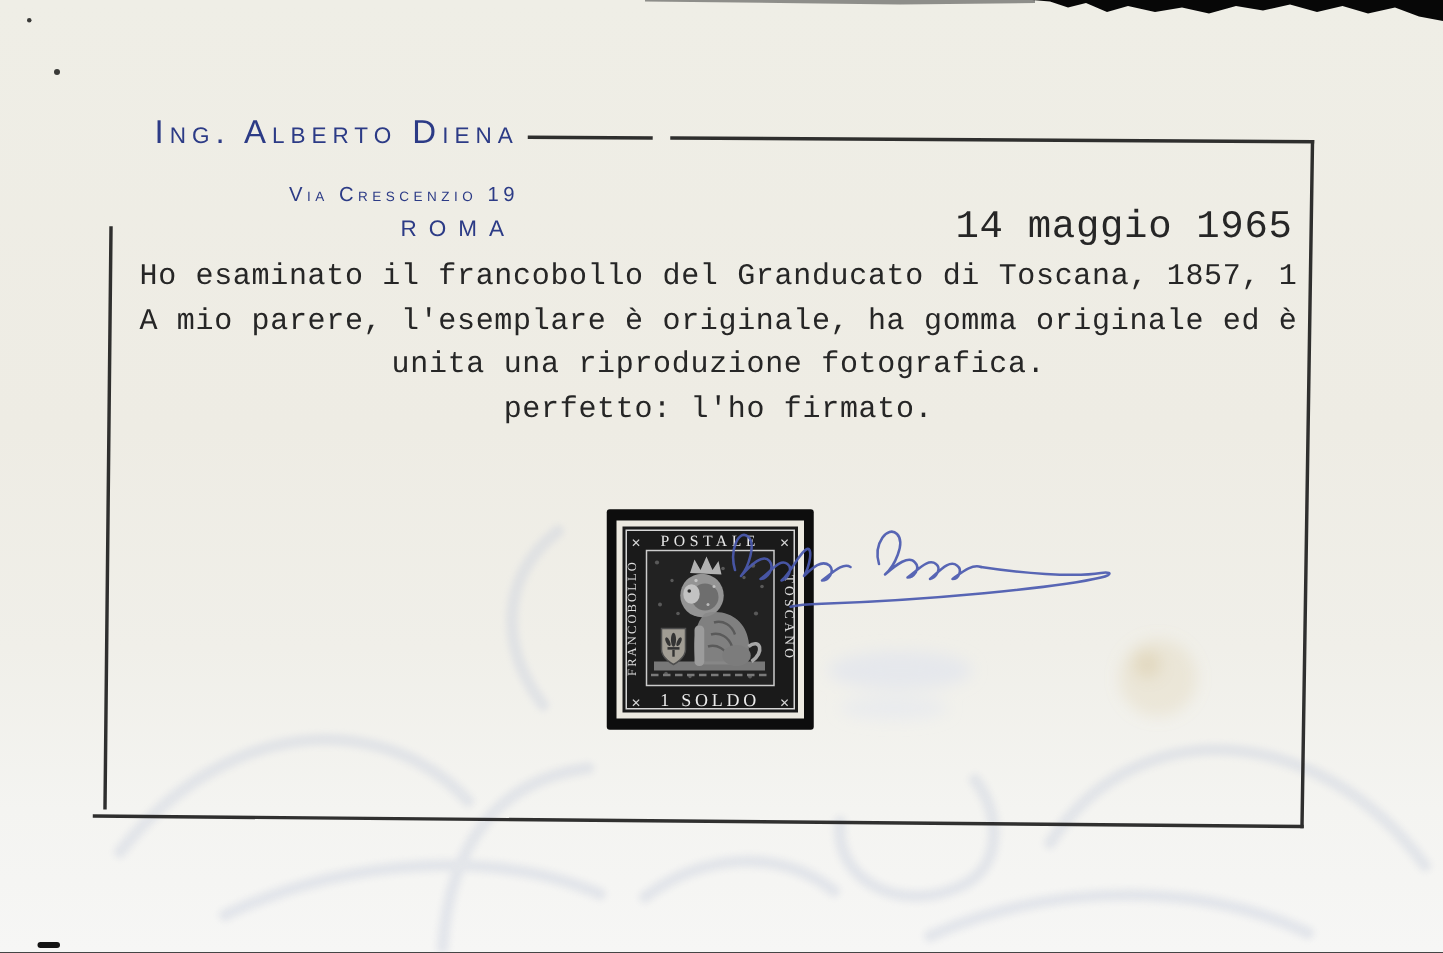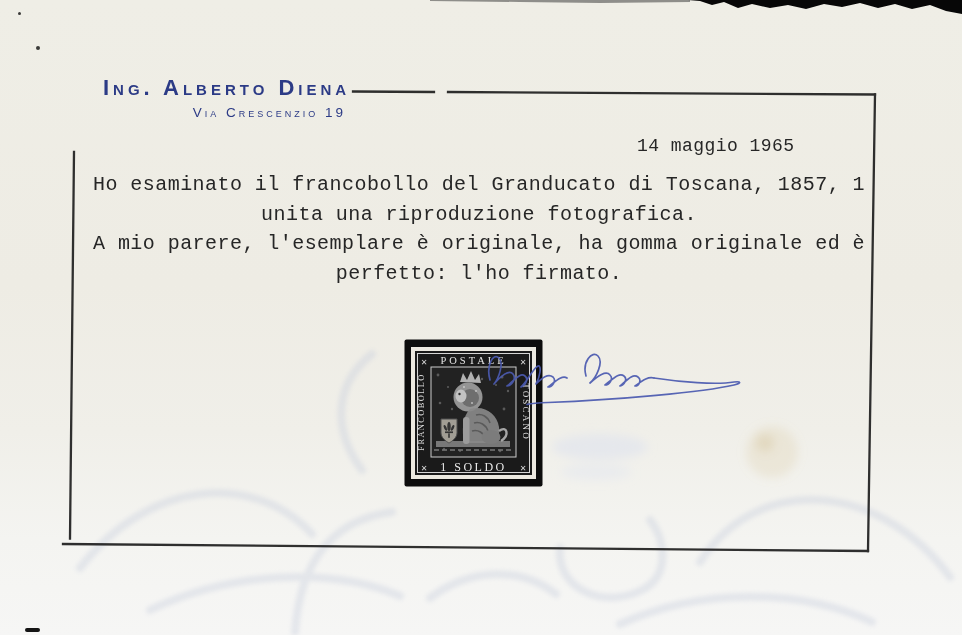--- a/index.html
+++ b/index.html
@@ -14,35 +14,35 @@
   }
   svg.layer{position:absolute;left:0;top:0;pointer-events:none;}
 
   
   .letterhead{
     position:absolute;left:103px;top:76px;width:243px;text-align:right;
     color:#2c3b86;
   }
   .lh-name{
     font-variant:small-caps;font-size:22px;letter-spacing:4px;line-height:24px;
-    white-space:nowrap;text-align:left;font-weight:700;
+    white-space:nowrap;text-align:left;font-weight:400;
   }
   .lh-address{
-    font-variant:small-caps;font-size:13.5px;letter-spacing:3px;margin-top:5px;
+    font-variant:small-caps;font-size:13.5px;letter-spacing:3px;margin-top:22px;
     white-space:nowrap;font-weight:500;
   }
   .lh-city{
     font-size:15px;letter-spacing:8px;margin-top:7px;text-transform:uppercase;
     white-space:nowrap;font-weight:500;padding-right:2px;
   }
 
   
   .date-line{
     position:absolute;left:637px;top:136px;
-    font-family:"Liberation Mono",monospace;font-size:18px;letter-spacing:0.45px;
+    font-family:"Liberation Mono",monospace;font-size:26px;letter-spacing:0.45px;
     color:#262626;white-space:pre;
   }
   .body-text{
     position:absolute;left:84px;top:170px;width:790px;
     font-family:"Liberation Mono",monospace;font-size:20px;letter-spacing:0.45px;
     color:#262626;line-height:29.5px;text-align:center;
   }
   .body-text div{white-space:pre;}
 
   
@@ -95,28 +95,29 @@
     <path d="M 448,92 L 875,94.5"></path>
     <path d="M 875,94.5 L 868,551"></path>
     <path d="M 868,551 L 63,544"></path>
     <path d="M 70,538.5 L 74,152"></path>
   </g>
 </svg>
 
 <div class="letterhead">
   <div class="lh-name">Ing. Alberto Diena</div>
   <div class="lh-address">Via Crescenzio 19</div>
+  <div class="lh-city">Roma</div>
 </div>
 
 <div class="date-line">14 maggio 1965</div>
 
 <div class="body-text">
   <div>Ho esaminato il francobollo del Granducato di Toscana, 1857, 1</div>
+  <div>A mio parere, l'esemplare è originale, ha gomma originale ed è</div>
   <div>unita una riproduzione fotografica.</div>
-  <div>A mio parere, l'esemplare è originale, ha gomma originale ed è</div>
   <div>perfetto: l'ho firmato.</div>
 </div>
 
 <div class="stamp">
   <svg width="139" height="148" viewBox="0 0 139 148">
     <defs>
       <clipPath id="stamp-center">
           <rect x="28" y="29" width="83" height="88"></rect>
         </clipPath>
     </defs>

